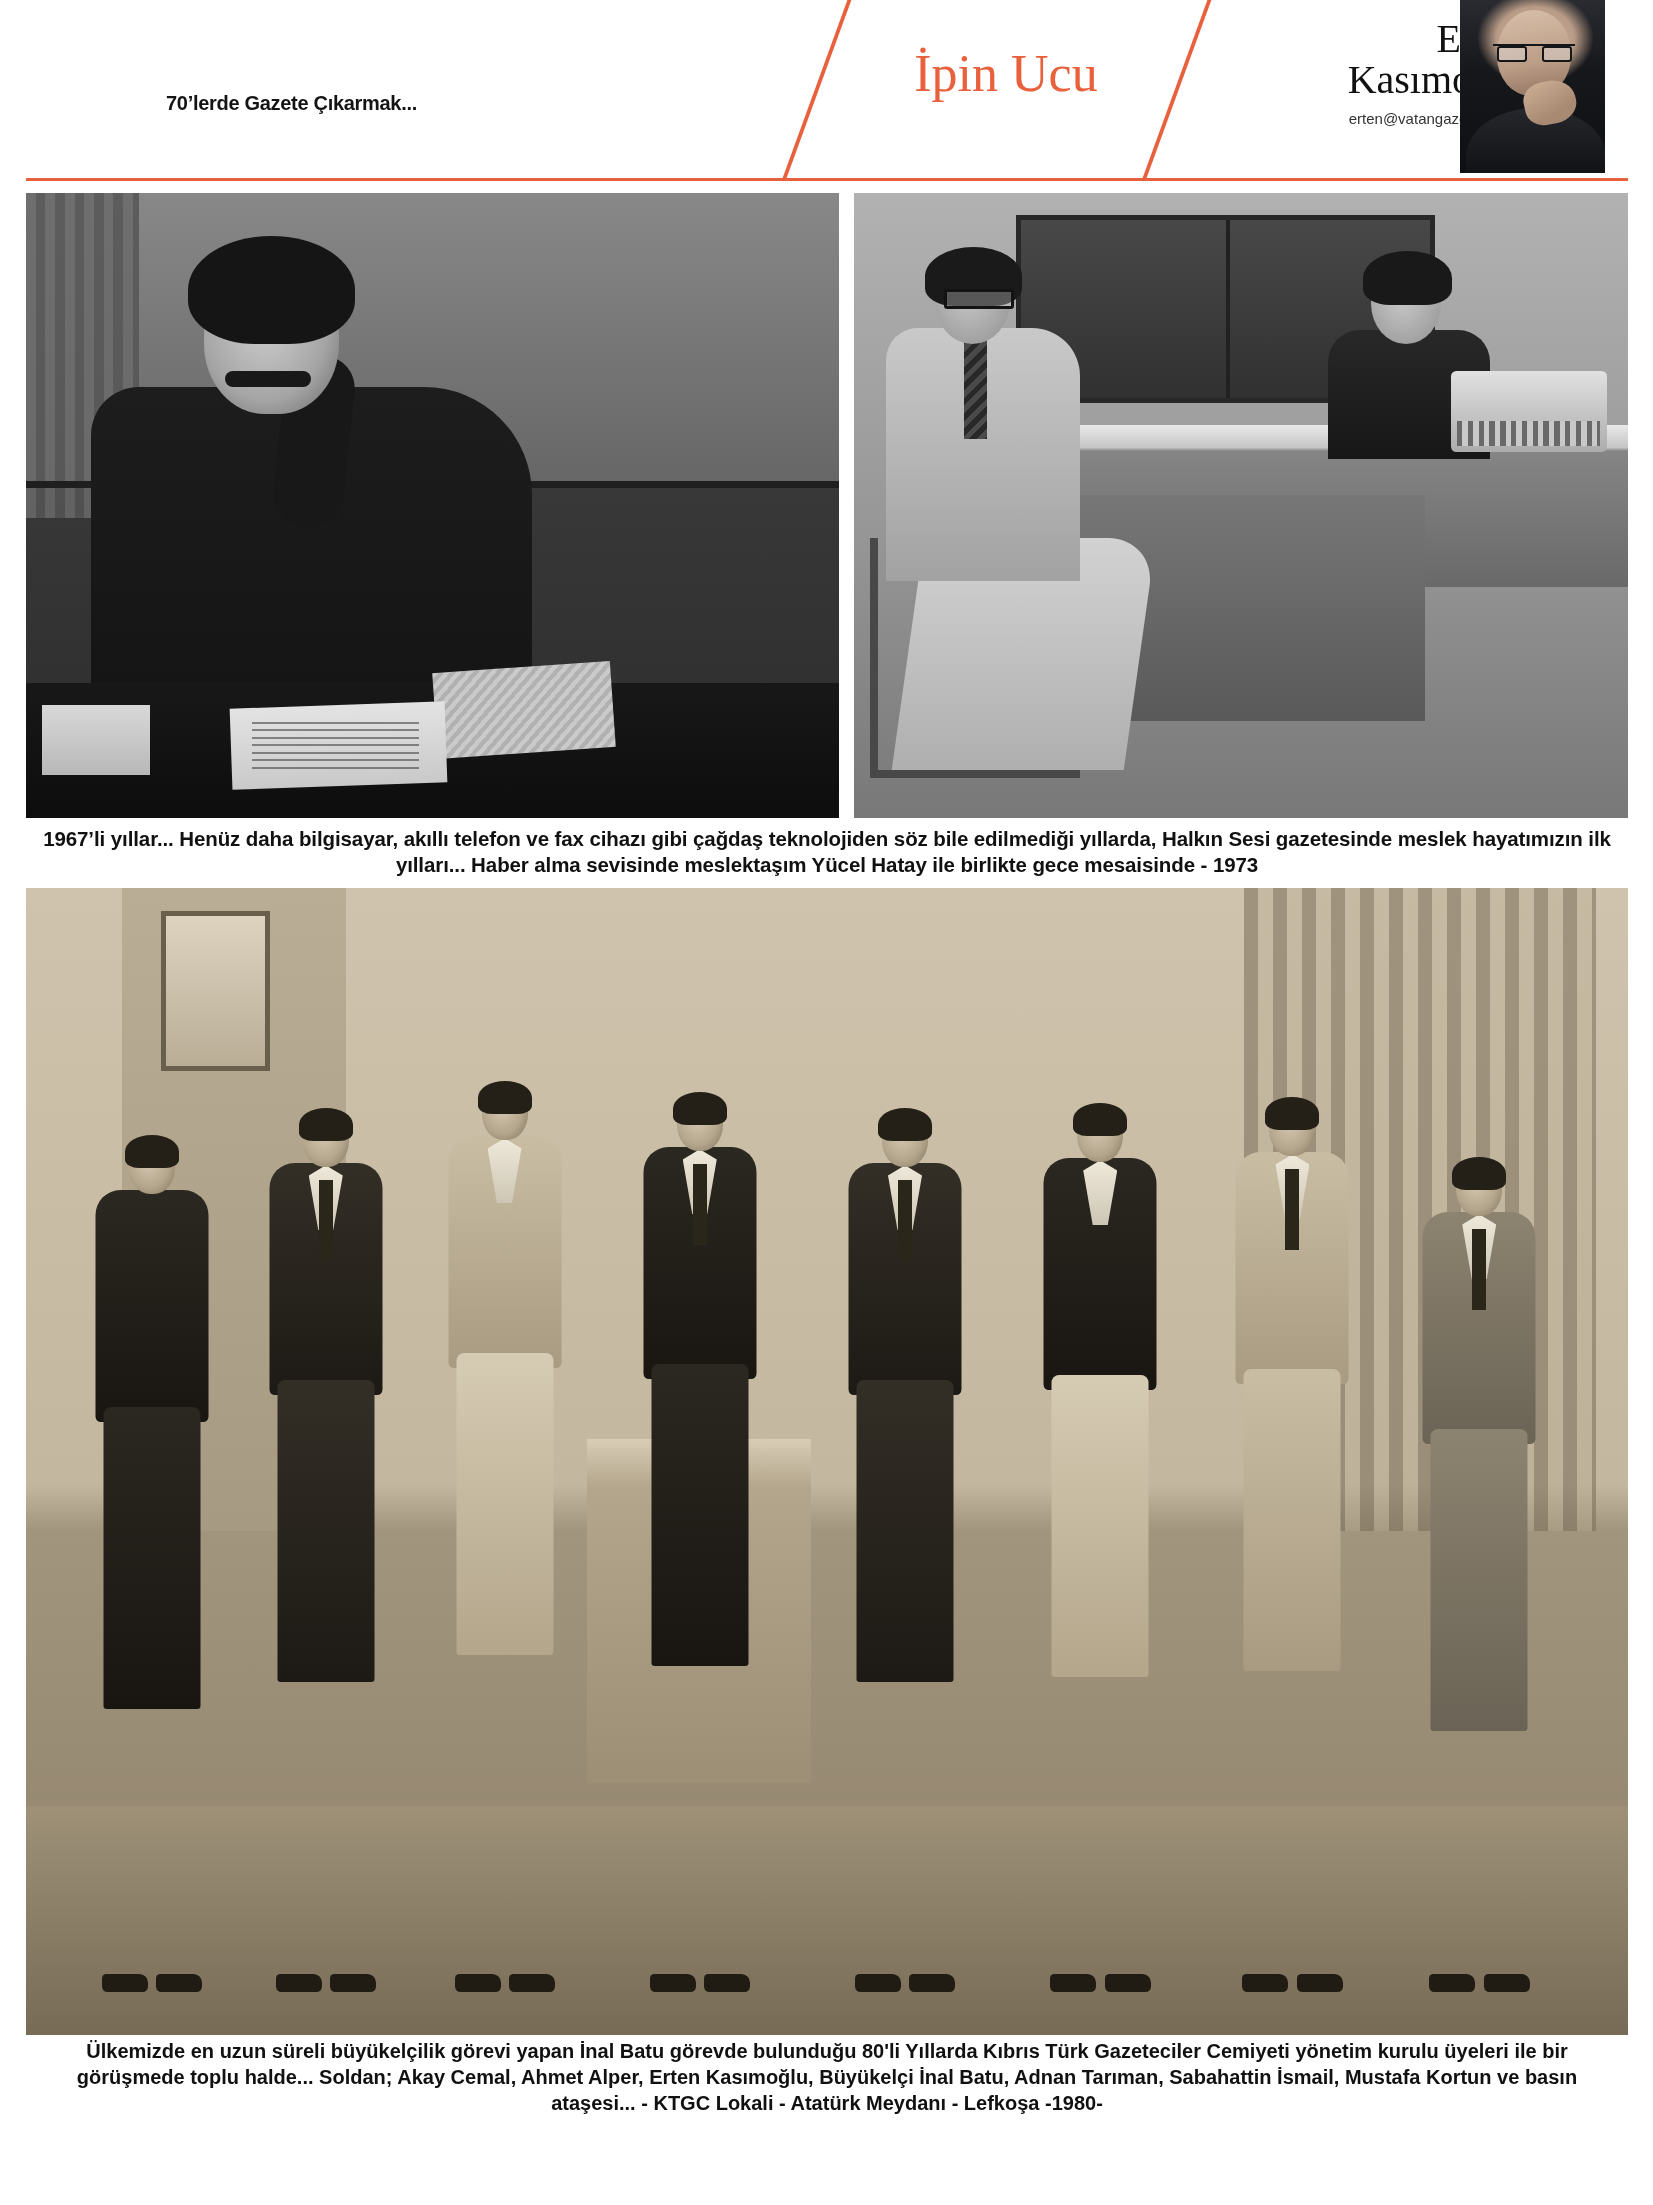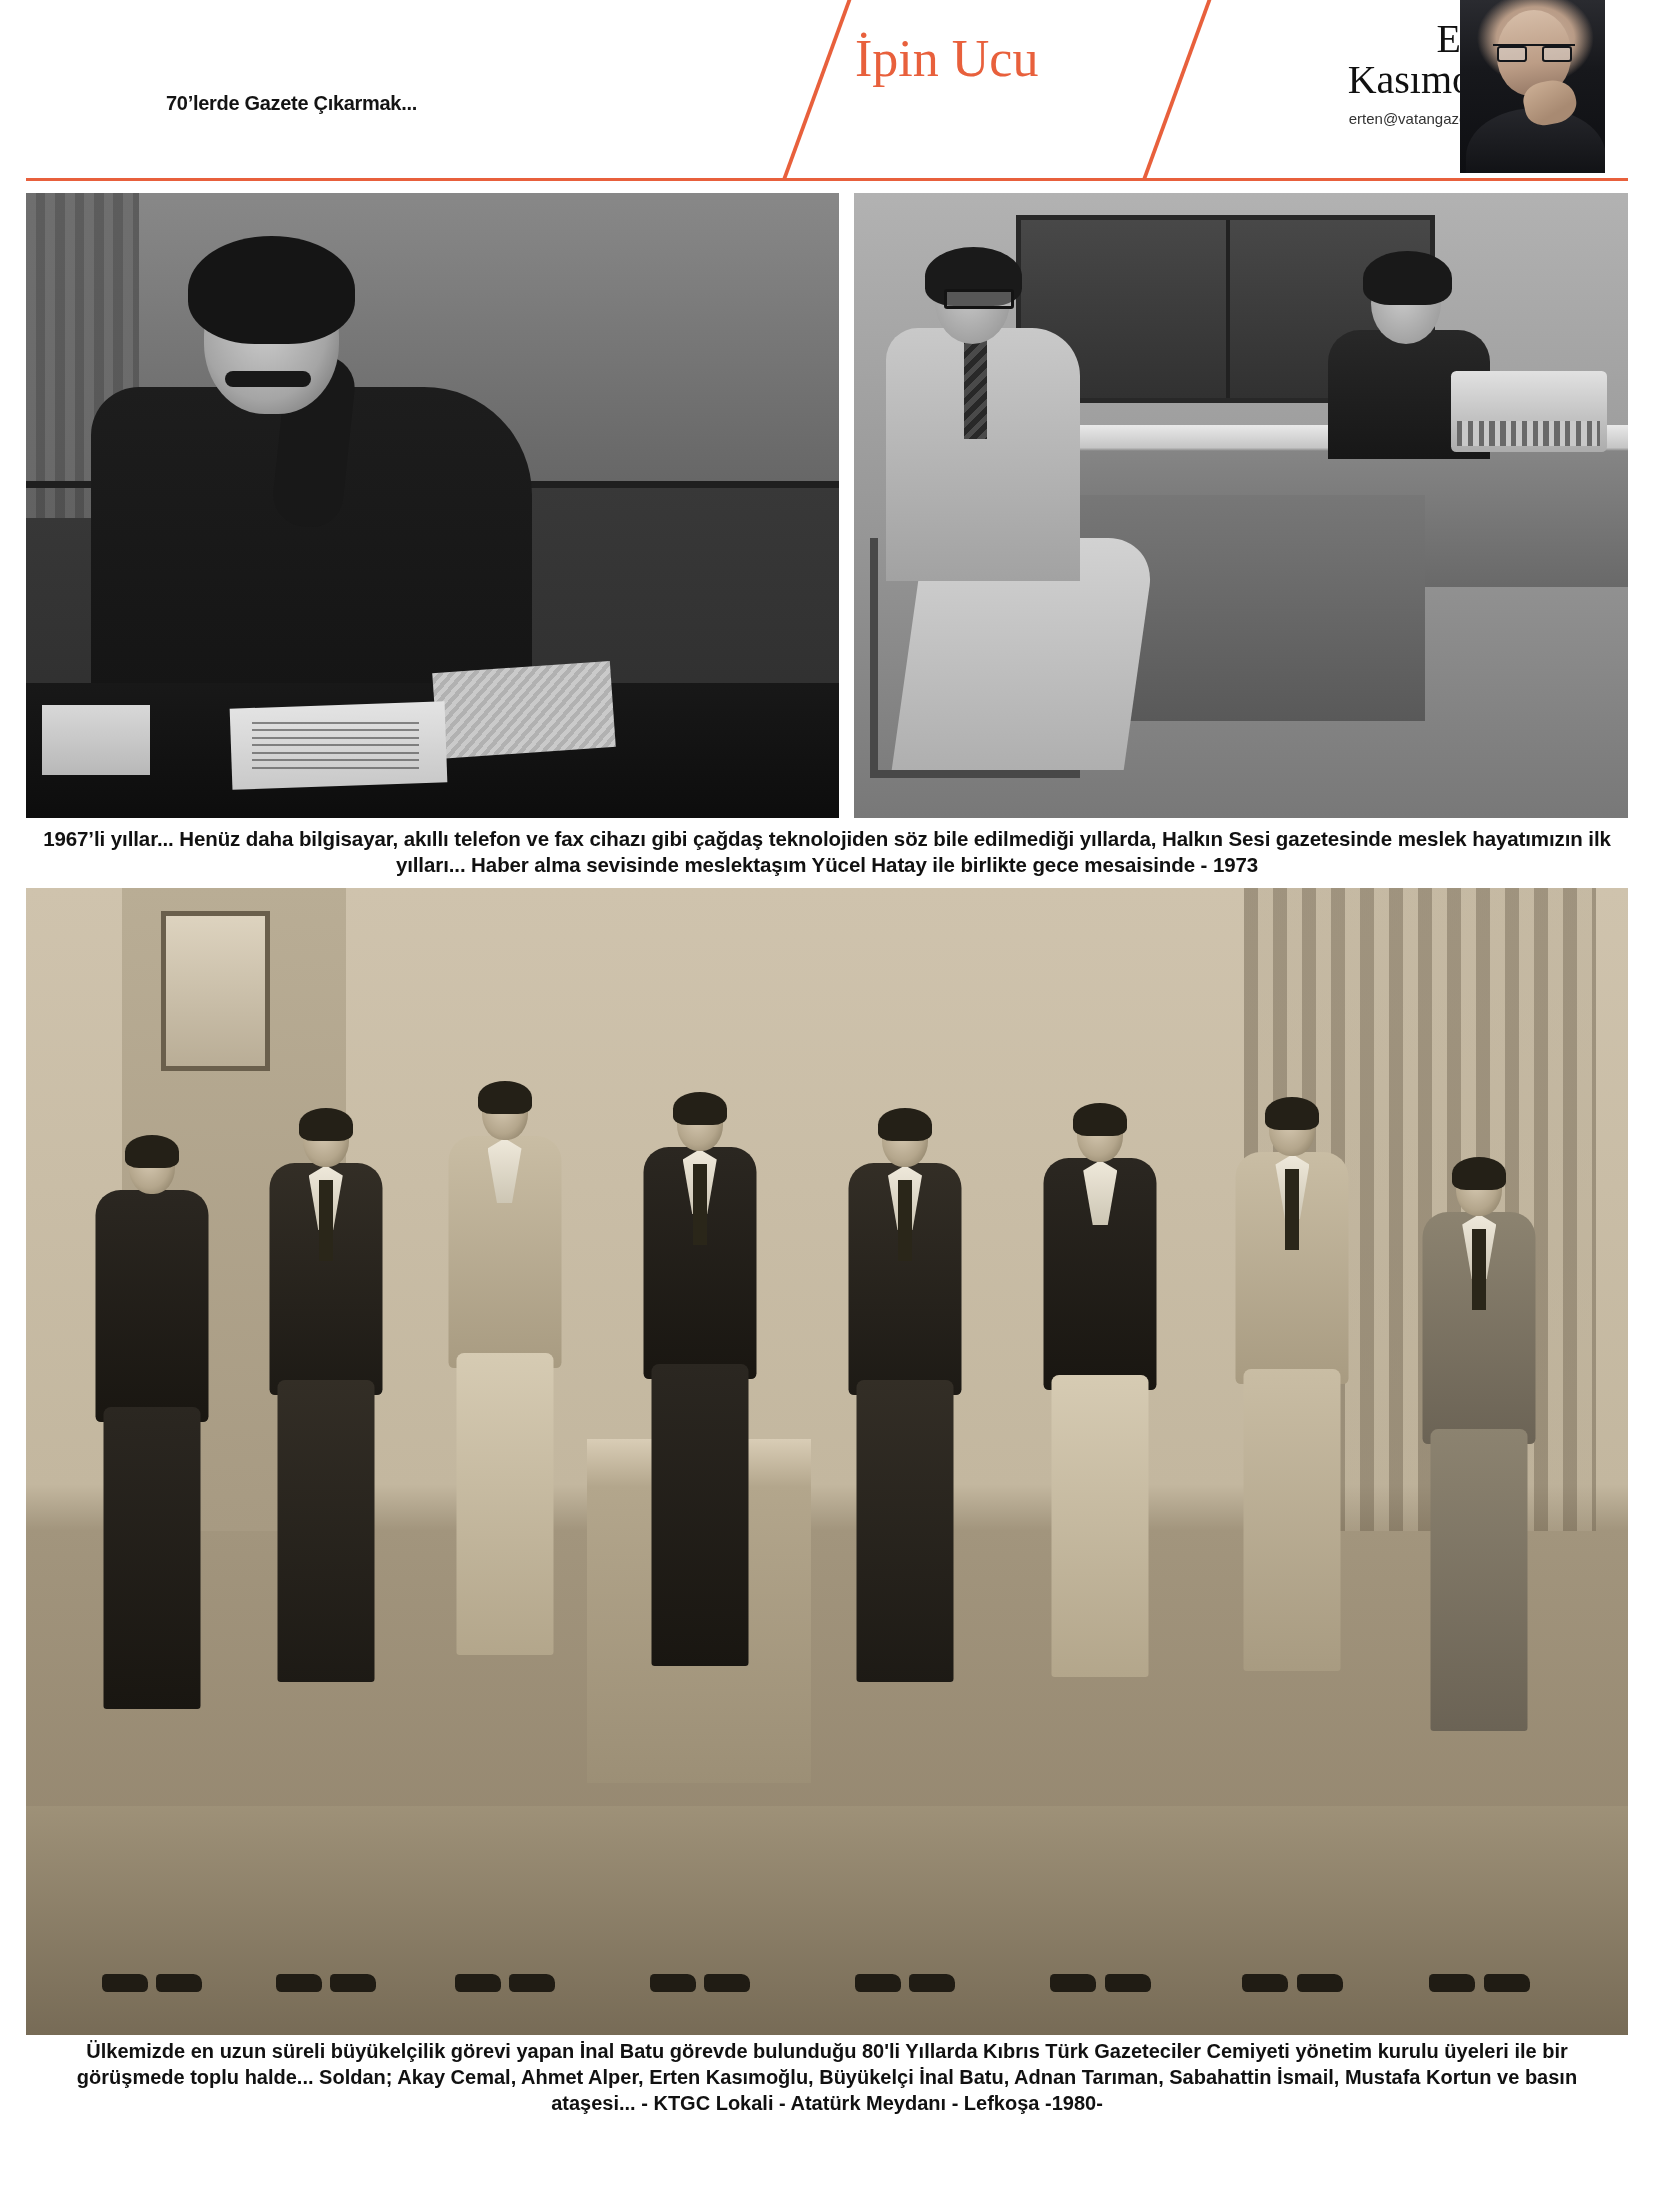--- a/index.html
+++ b/index.html
@@ -57,23 +57,23 @@
     width: 4.3px;
     background: #e8603c;
     transform: skewX(-20deg);
   }
   .slash-1 { left: 789px; }
   .slash-2 { left: 1149px; }
 
   .mast-center {
     position: absolute;
     left: 829px;
-    top: 33px;
+    top: 48px;
     width: 302px;
-    text-align: left;
+    text-align: center;
   }
   .mast-title {
     font-family: "Liberation Serif", serif;
     font-size: 52px;
     color: #e8603c;
     line-height: 1;
     white-space: nowrap;
   }
 
   .mast-right {

